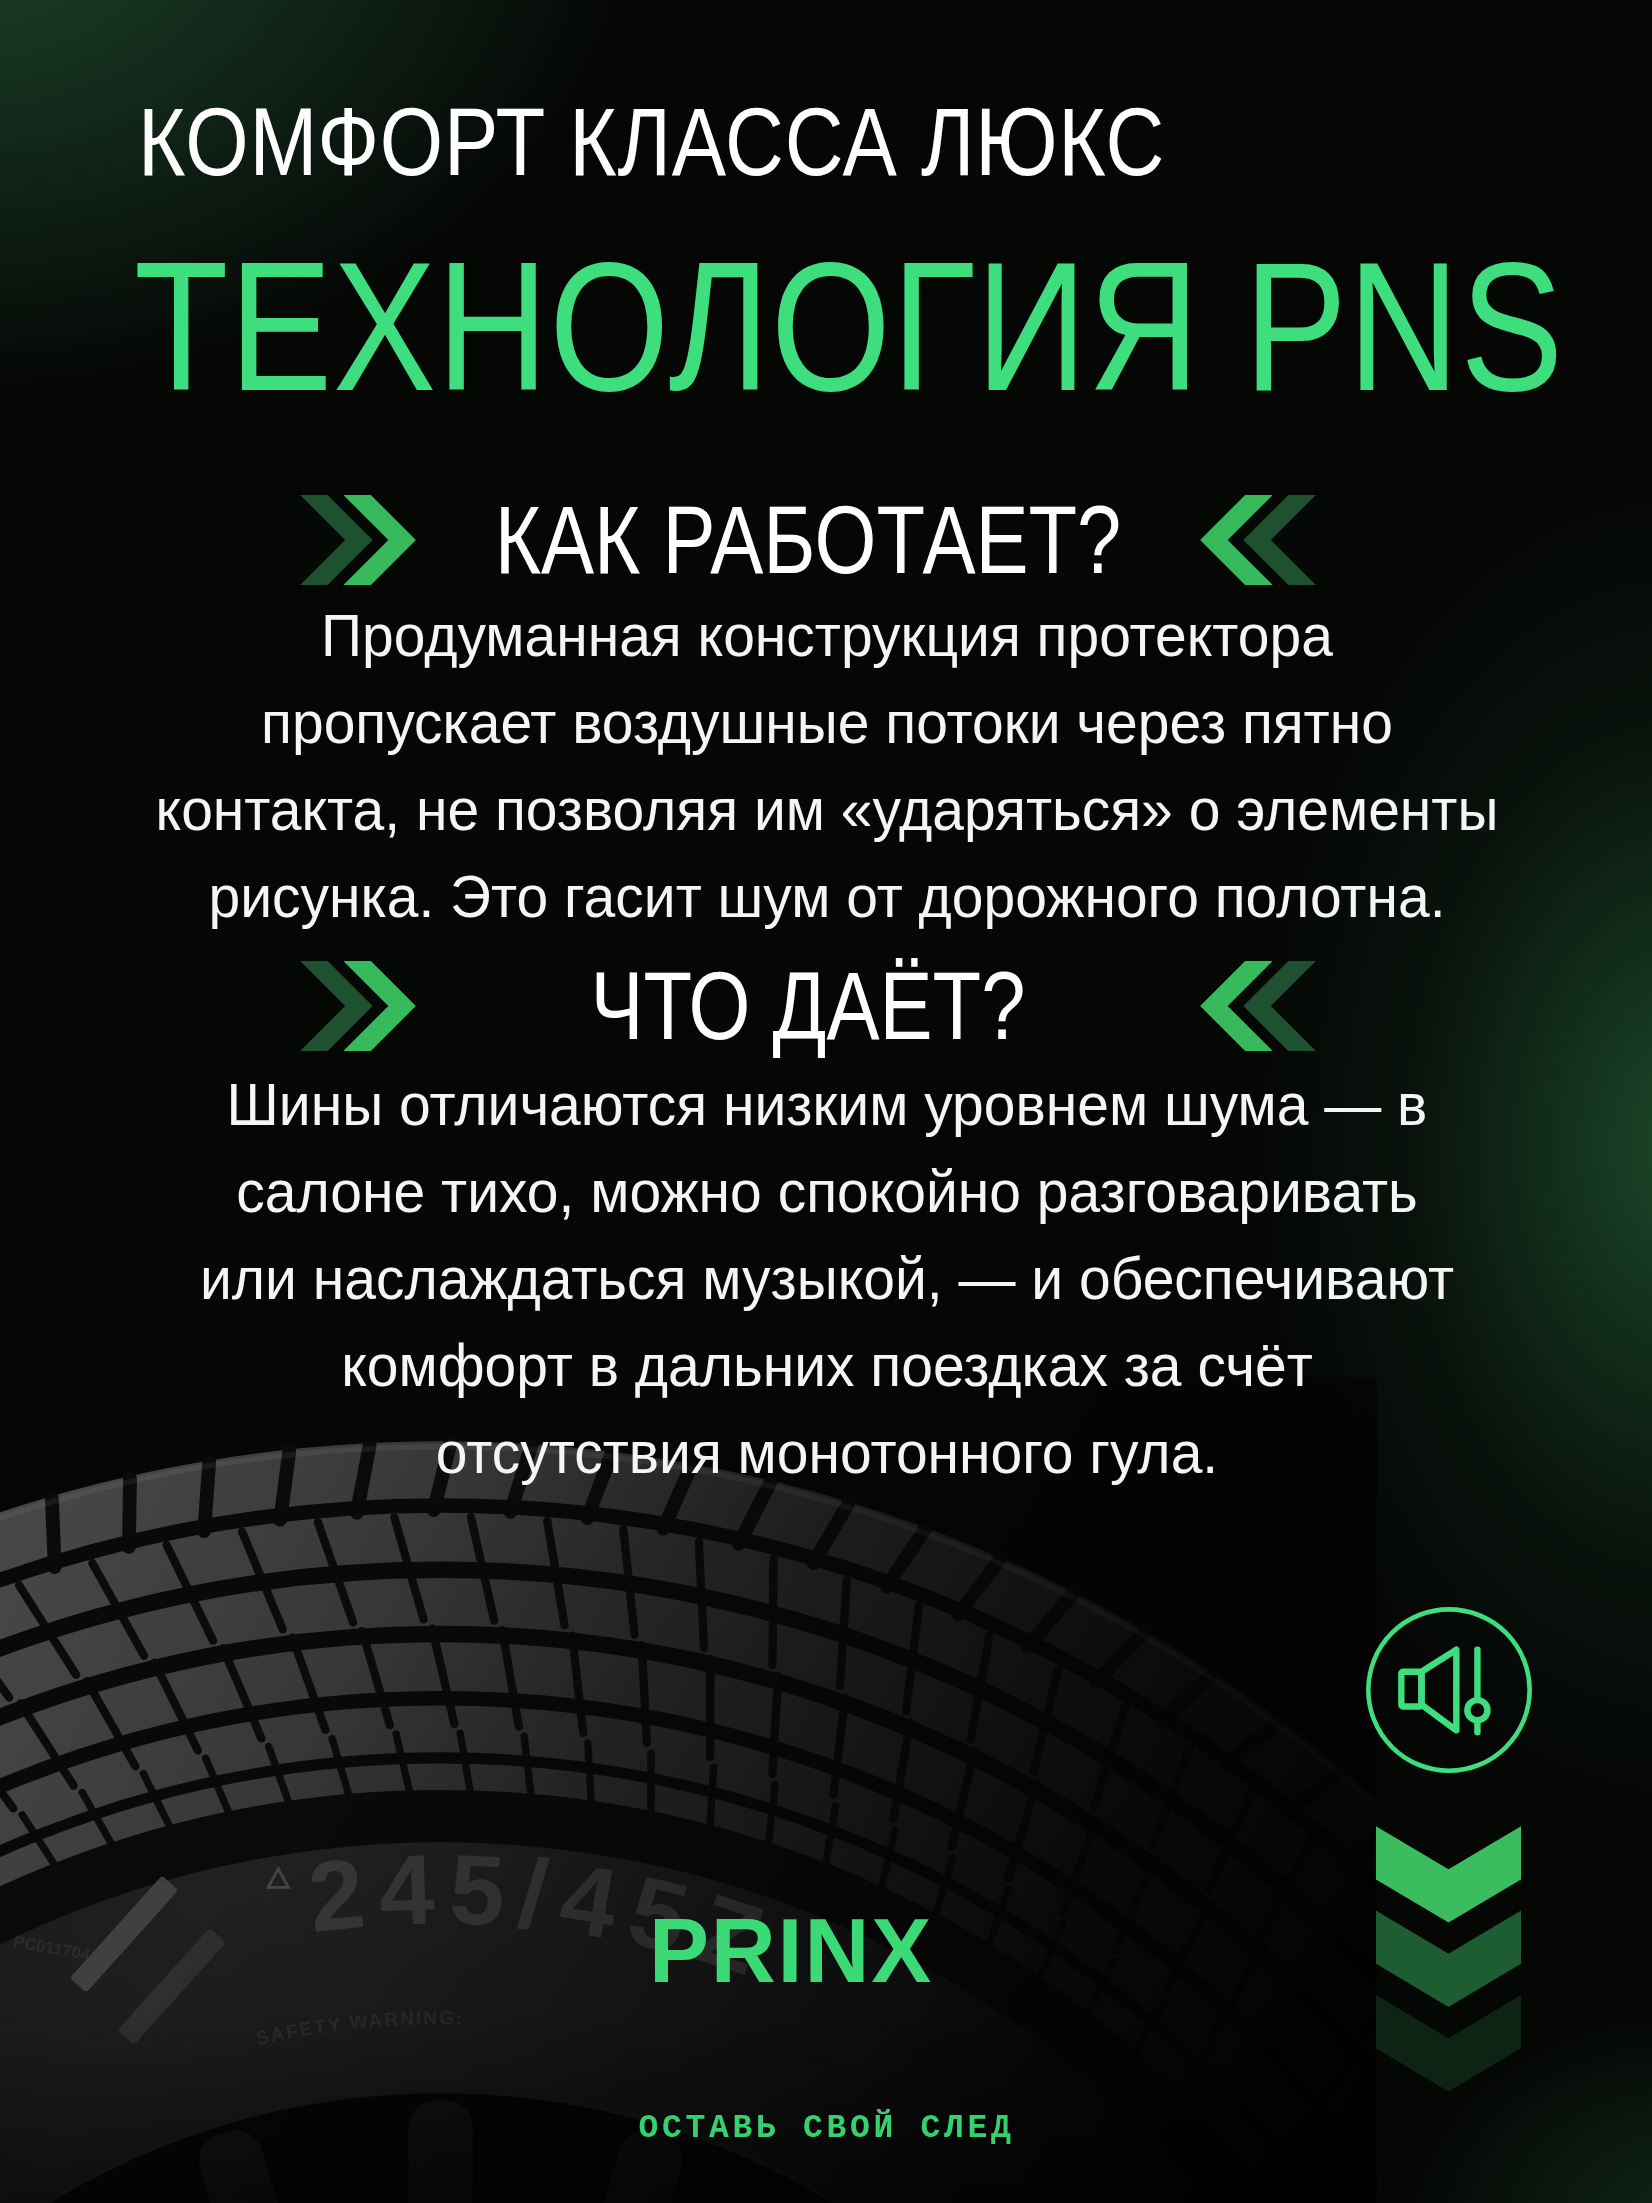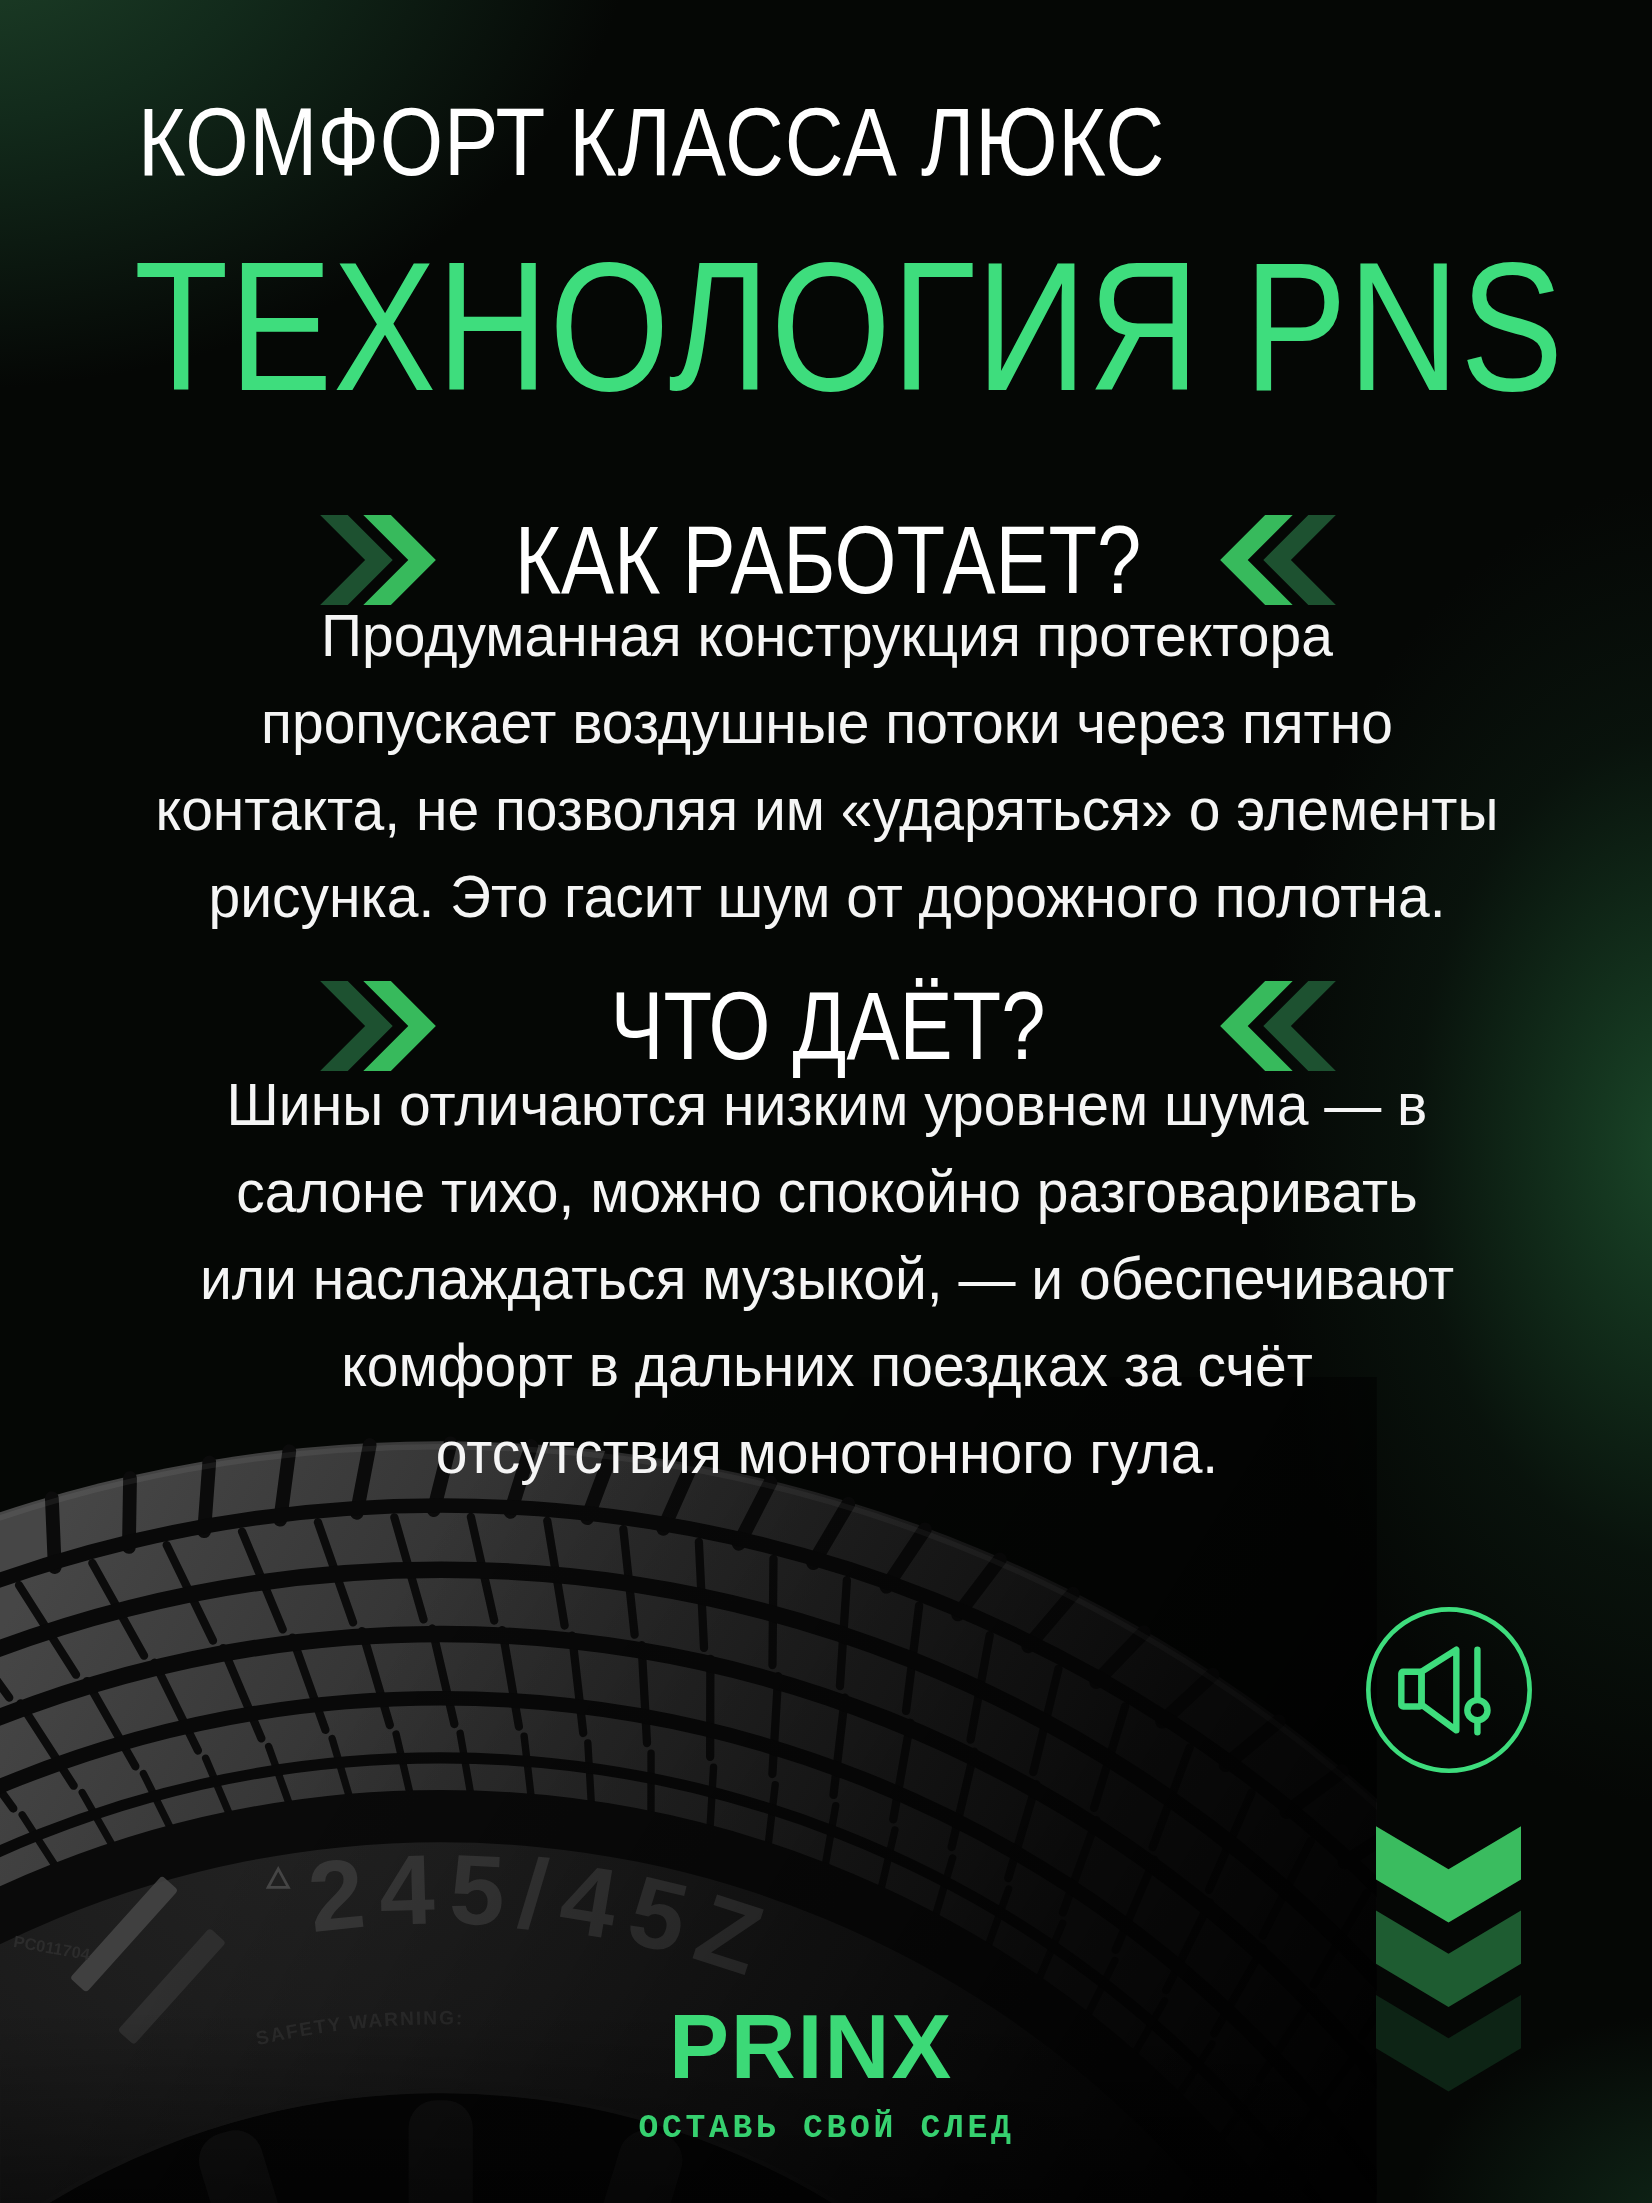--- a/index.html
+++ b/index.html
@@ -15,37 +15,37 @@
   .abs{position:absolute;}
   .eyebrow{
     left:138px;top:86px;font-size:97px;font-weight:400;color:#ffffff;
     letter-spacing:0.9px;white-space:nowrap;transform:scaleX(.84);transform-origin:left top;
   }
   .title{
     left:134px;top:220px;font-size:184px;font-weight:400;color:#3edd7d;
     letter-spacing:0.9px;white-space:nowrap;transform:scaleX(.84);transform-origin:left top;
   }
   .section-head{
-    left:320px;width:1016px;height:101px;display:flex;align-items:center;justify-content:space-between;margin-top:20px;
+    left:300px;width:1016px;height:101px;display:flex;align-items:center;justify-content:space-between;
   }
   .section-head h2{
     flex:1;text-align:center;margin:0;font-size:97px;font-weight:400;color:#ffffff;
     white-space:nowrap;transform:scaleX(.82);transform-origin:center;
   }
   .head-row-1{top:489px;}
   .head-row-2{top:955px;align-items:center;}
   .body-copy{
     left:106px;width:1442px;text-align:center;font-size:60px;line-height:87px;
     color:#f5f5f5;white-space:pre-line;transform:scaleX(.95);transform-origin:50% 0;margin:0;
   }
   .copy-1{top:592px;}
   .copy-2{top:1061px;}
   .brand{
-    left:0;width:1582px;text-align:center;top:1996px;font-size:90px;font-weight:700;
-    color:#3cd977;letter-spacing:1.8px;margin:0;padding-left:20px;
+    left:0;width:1582px;text-align:center;top:1900px;font-size:90px;font-weight:700;
+    color:#3cd977;letter-spacing:1.8px;margin:0;
   }
   .tagline{
     left:0;width:1653px;text-align:center;top:2110px;font-family:"Liberation Mono",monospace;
     font-size:33px;font-weight:700;color:#36d06f;letter-spacing:3.7px;margin:0;
   }
   svg{display:block;}
 </style>
 </head>
 <body>
 

